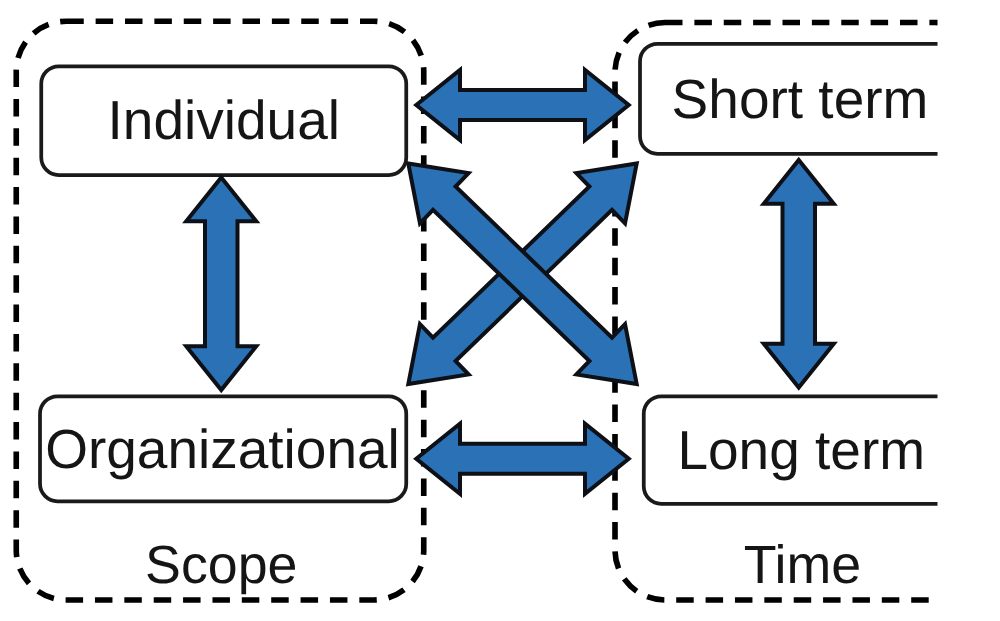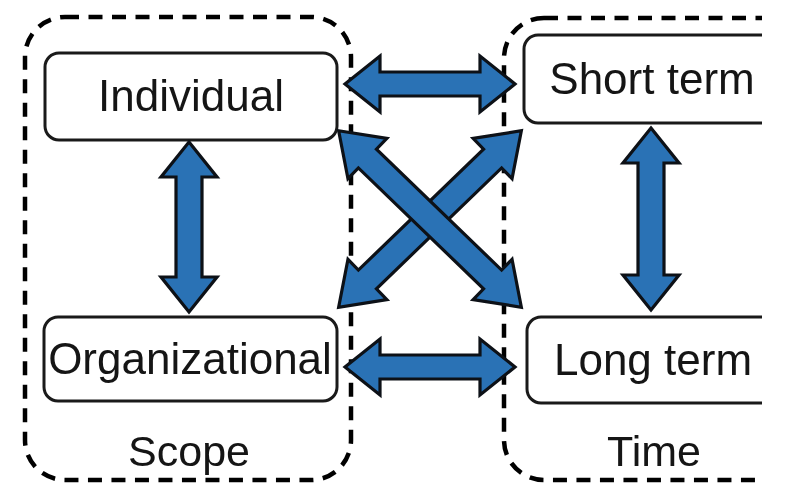--- a/index.html
+++ b/index.html
@@ -7,21 +7,20 @@
     padding: 0;
     background: #ffffff;
   }
   .stage {
     position: relative;
     width: 750px;
     height: 497px;
     background: var(--bg, #ffffff);
     overflow: hidden;
     font-family: "Liberation Sans", sans-serif;
-    padding-left: 12px;
   }
   svg { display: block; }
   .group-border {
     fill: none;
     stroke: var(--dash-border, #000000);
     stroke-width: 4.5;
     stroke-dasharray: 14 9.5;
   }
   .node-box {
     fill: #ffffff;

